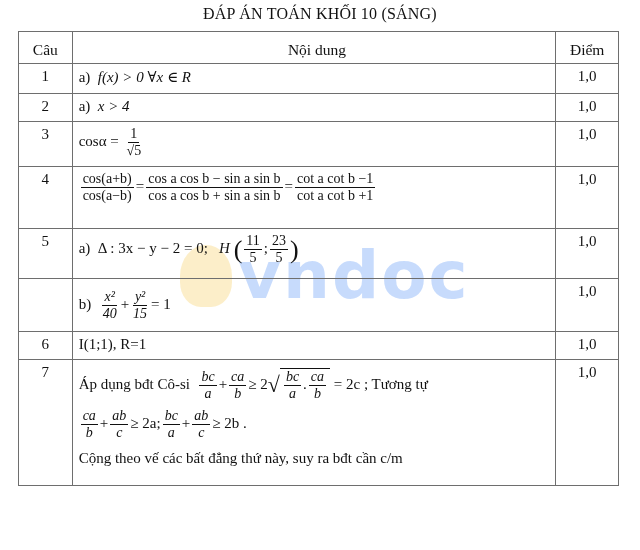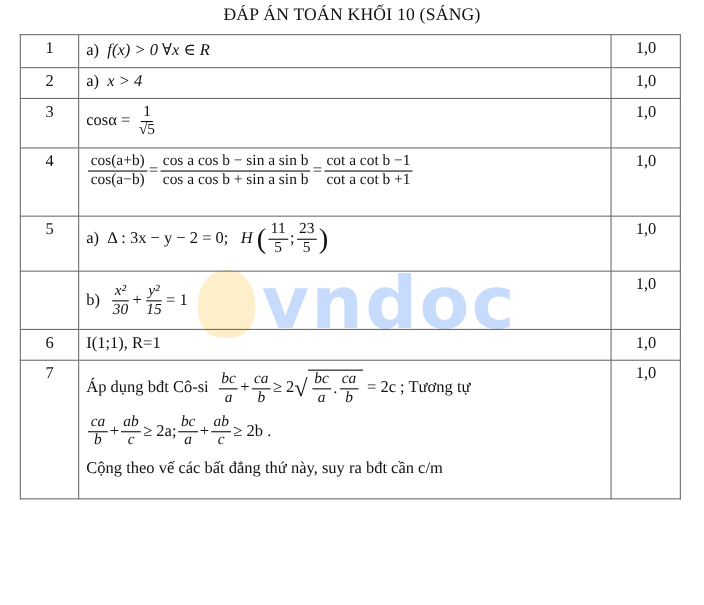--- a/index.html
+++ b/index.html
@@ -36,20 +36,25 @@
 
 <div class="title">ĐÁP ÁN TOÁN KHỐI 10 (SÁNG)</div>
 
 <div class="watermark">
   <div class="wm-mascot"></div>
   <div class="wm-text">vndoc</div>
 </div>
 
 <table>
   <tbody>
+      <tr>
+    <th class="c1">Câu</th>
+    <th class="c2">Nội dung</th>
+    <th class="c3">Điểm</th>
+  </tr>
 
   <tr style="height:30px">
     <td class="c1">1</td>
     <td class="c2">
       <span>a)</span>&nbsp;
       <span class="m">f(x) &gt; 0 ∀x ∈ R</span>
     </td>
     <td class="c3">1,0</td>
   </tr>
 
@@ -109,21 +114,21 @@
     </td>
     <td class="c3">1,0</td>
   </tr>
 
   <tr style="height:53px">
     <td class="c1"></td>
     <td class="c2" style="padding-top:10px">
       <span>b)</span>&nbsp;
       <span class="frac m">
         <span class="num">x²</span>
-        <span class="den">30</span>
+        <span class="den">40</span>
       </span>+<span class="frac m">
         <span class="num">y²</span>
         <span class="den">15</span>
       </span><span>= 1</span>
     </td>
     <td class="c3">1,0</td>
   </tr>
 
   <tr style="height:28px">
     <td class="c1">6</td>

